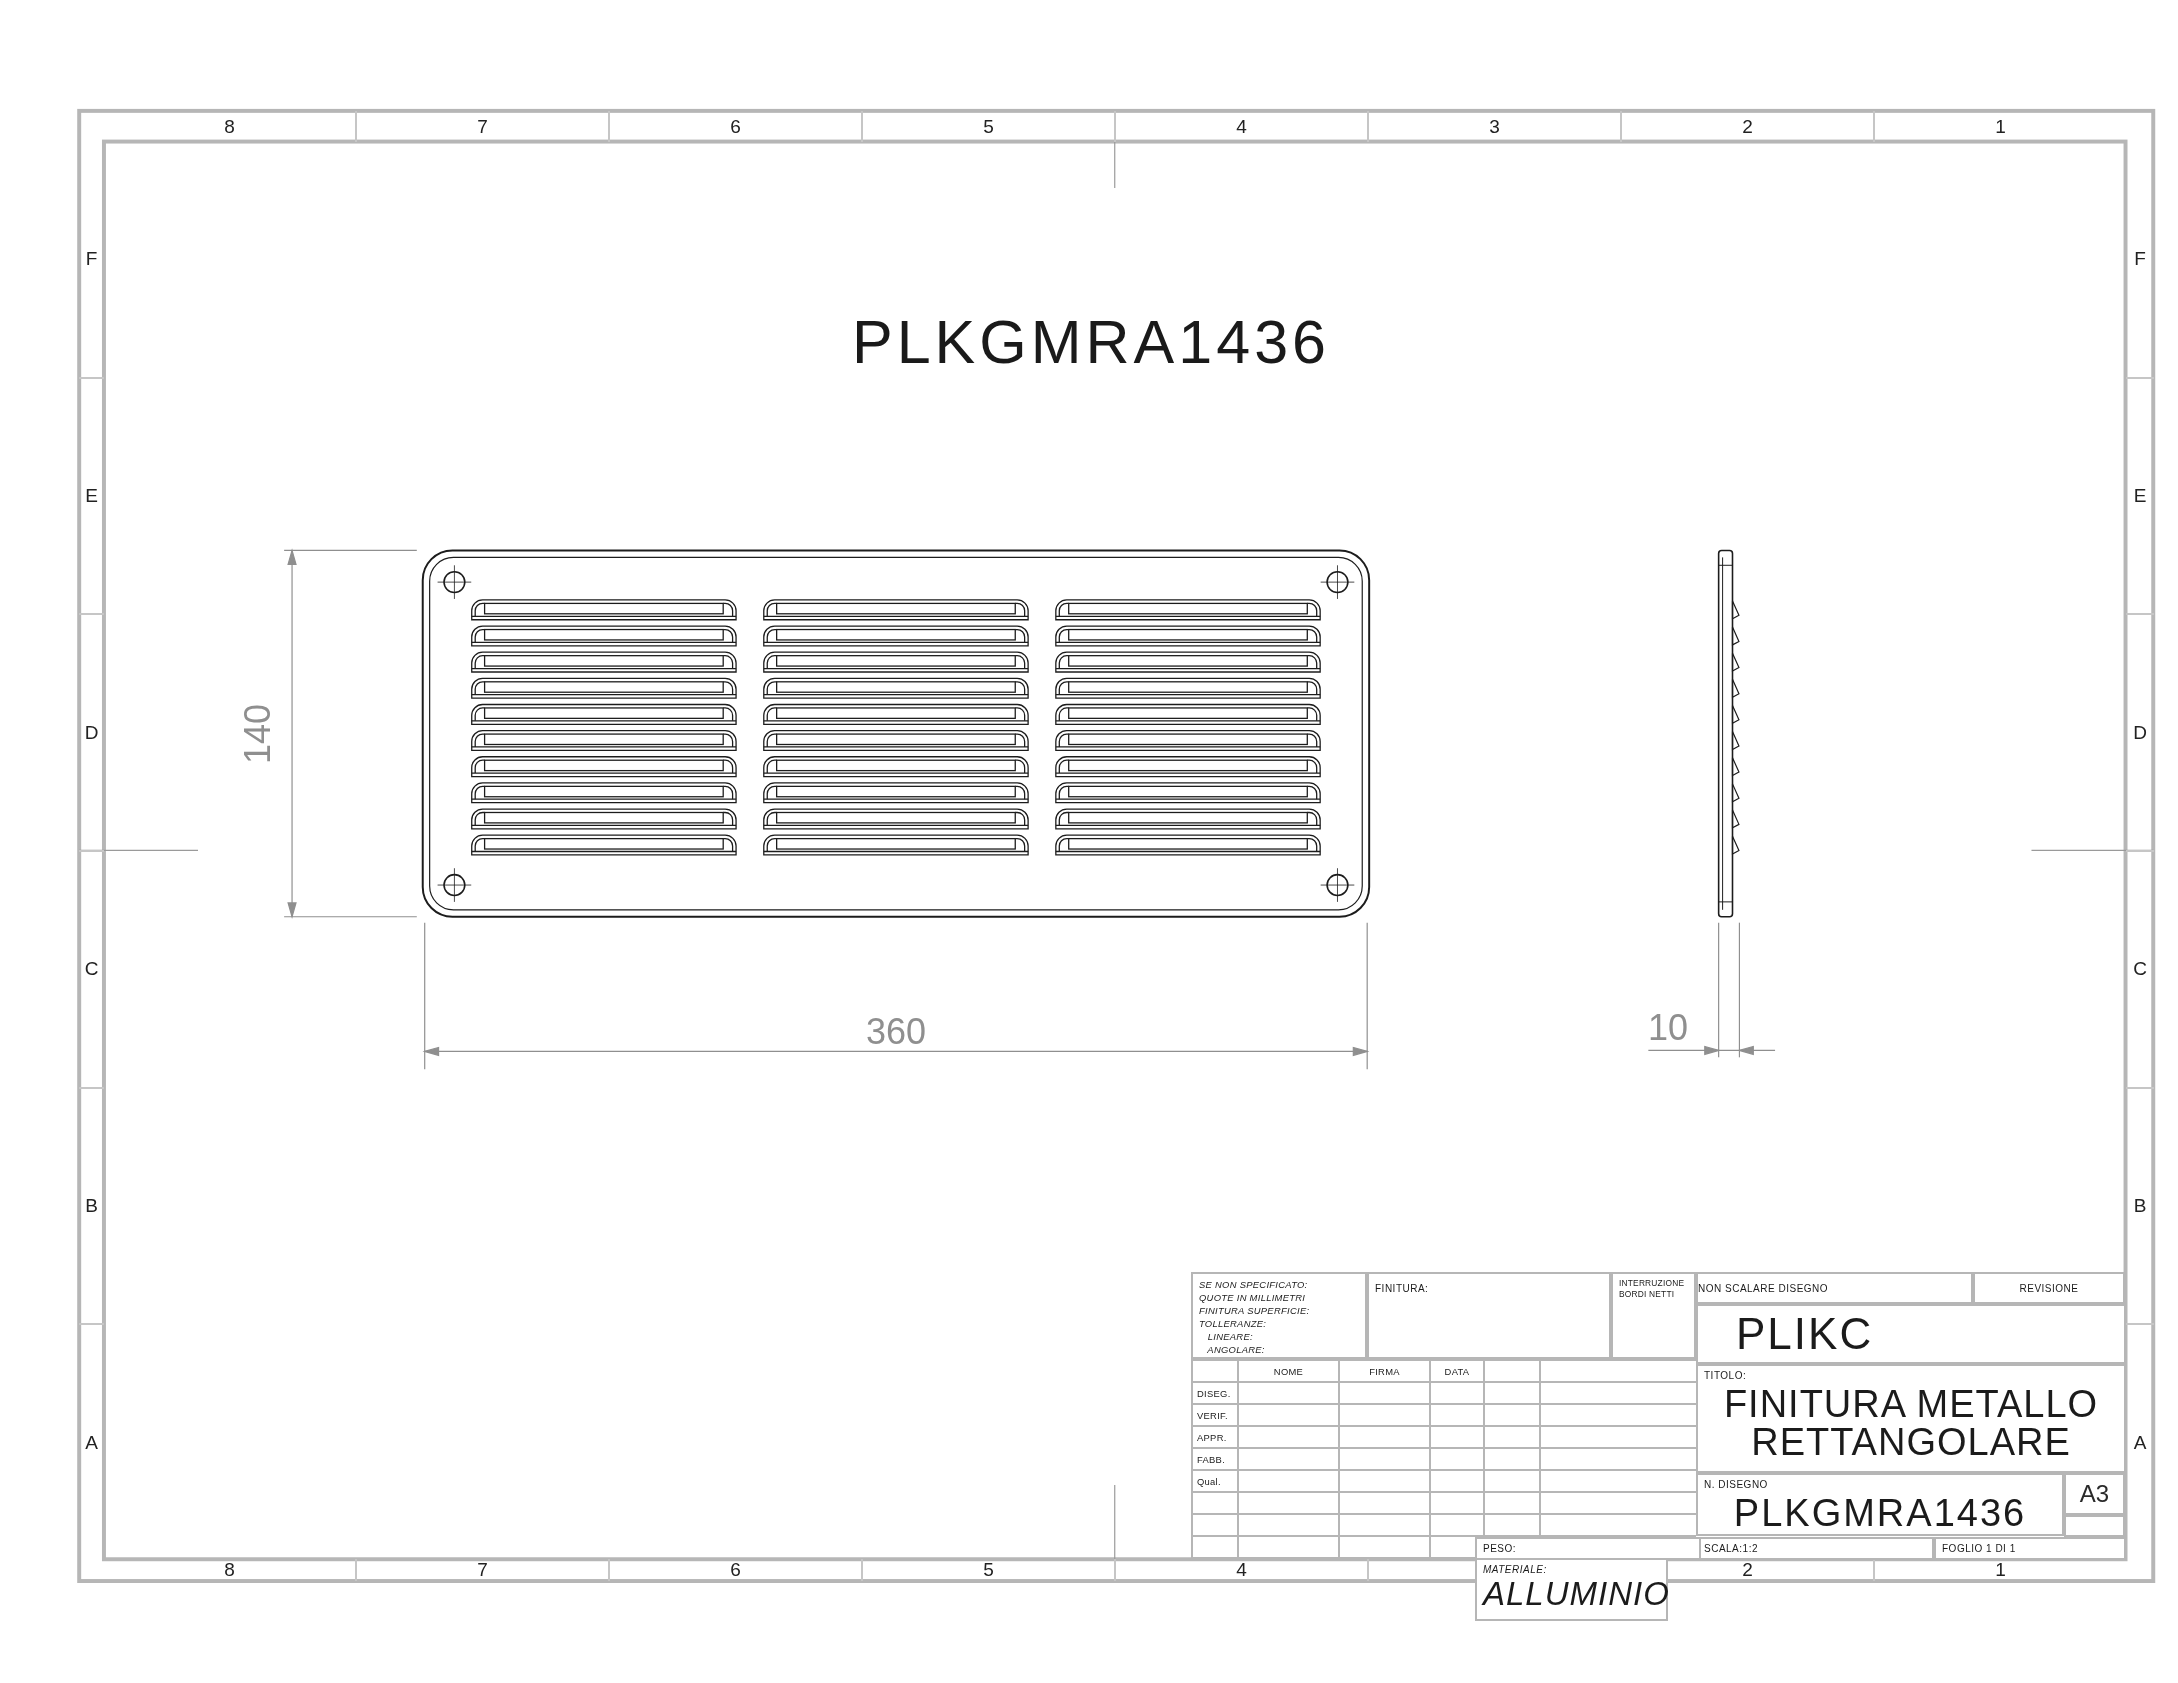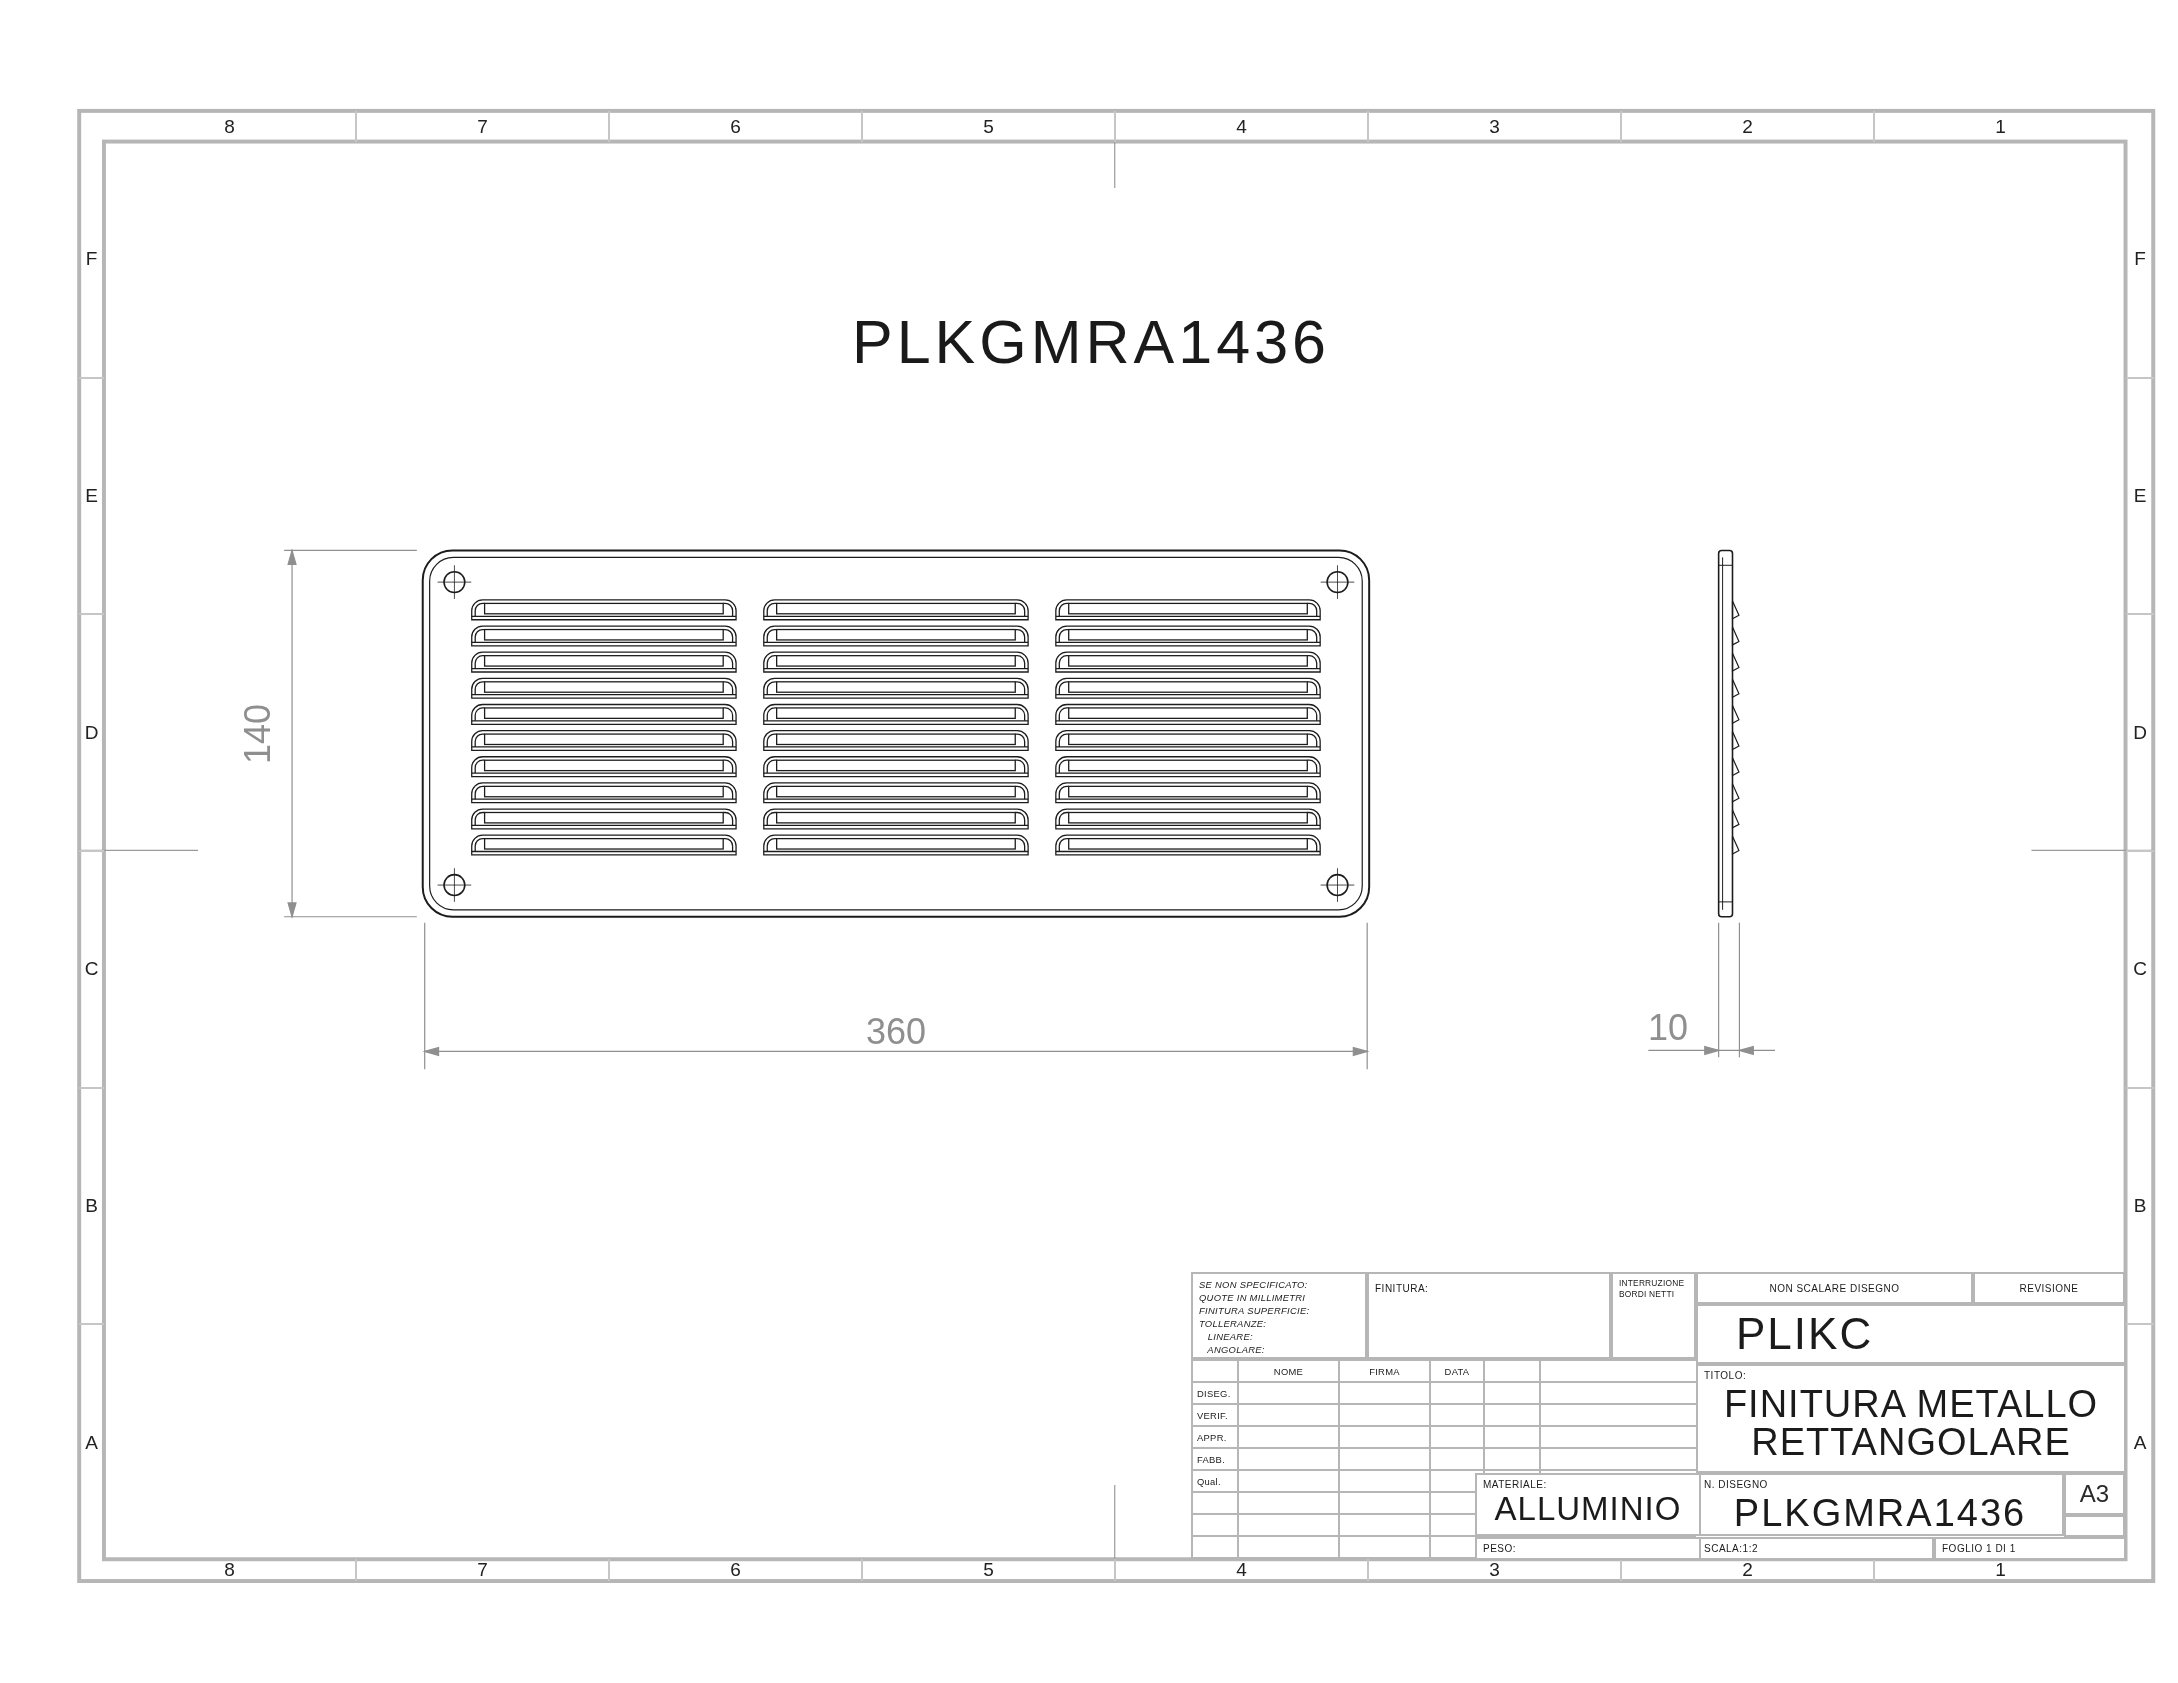--- a/index.html
+++ b/index.html
@@ -30,34 +30,34 @@
 
   
   .cell{position:absolute;background:#fff;border:2px solid #b6b6b6;box-sizing:border-box;z-index:2;}
   .lbl{font-size:10px;letter-spacing:0.5px;color:#1b1b1b;}
   .pad{padding:4px 6px;}
   #tol-cell{left:1191px;top:1272px;width:176px;height:87px;}
   #tol-cell .ritem{font-size:9.4px;line-height:13px;white-space:pre;letter-spacing:0.3px;font-style:italic;}
   #finitura-cell{left:1367px;top:1272px;width:244px;height:87px;}
   #interruzione-cell{left:1611px;top:1272px;width:85px;height:87px;}
   #interruzione-cell .ritem{font-size:8.4px;line-height:11px;letter-spacing:0.2px;}
-  #nonscalare-cell{left:1696px;top:1272px;width:277px;height:32px;display:flex;align-items:center;justify-content:center;}
+  #nonscalare-cell{left:1696px;top:1272px;width:277px;height:32px;display:flex;align-items:center;}
   #revisione-cell{left:1973px;top:1272px;width:152px;height:32px;display:flex;align-items:center;justify-content:center;}
   #plikc-cell{left:1696px;top:1304px;width:430px;height:60px;display:flex;align-items:center;}
   #plikc-text{font-size:44px;font-weight:400;letter-spacing:2px;padding-left:38px;}
   #titolo-cell{left:1696px;top:1364px;width:430px;height:109px;}
   #titolo-lines{text-align:center;font-size:38px;font-weight:300;line-height:38px;letter-spacing:1px;margin-top:4px;}
   #ndisegno-cell{left:1696px;top:1473px;width:368px;height:63px;}
   #ndisegno-num{text-align:center;font-size:38px;font-weight:300;letter-spacing:2px;margin-top:2px;}
   #a3-cell{left:2064px;top:1473px;width:61px;height:42px;display:flex;align-items:center;justify-content:center;
            font-size:24px;font-weight:300;color:#2a2a2a;}
   #a3b-cell{left:2064px;top:1515px;width:61px;height:22px;}
   #scala-cell{left:1696px;top:1537px;width:238px;height:23px;display:flex;align-items:center;}
   #foglio-cell{left:1934px;top:1537px;width:192px;height:23px;display:flex;align-items:center;}
-  #materiale-cell{left:1475px;top:1473px;width:226px;height:63px;z-index:3;}
+  #materiale-cell{left:1475px;top:1558px;width:193px;height:63px;z-index:3;font-style:italic;}
   #materiale-val{text-align:center;font-size:33px;font-weight:300;letter-spacing:1px;margin-top:0px;}
   #peso-cell{left:1475px;top:1537px;width:226px;height:23px;z-index:3;display:flex;align-items:center;}
 
   
   #tb-table{left:1191px;top:1359px;width:505px;height:200px;position:absolute;display:grid;z-index:1;
             grid-template-columns:44px 99px 89px 52px 54px 166px;grid-template-rows:repeat(9,1fr);
             background:#b6b6b6;gap:2px;border:2px solid #b6b6b6;box-sizing:border-box;}
   .tb-cell{background:#fff;font-size:9.4px;letter-spacing:0.3px;display:flex;align-items:center;padding-left:4px;}
   .tb-hdr{justify-content:center;padding-left:0;text-align:center;}
 </style>

